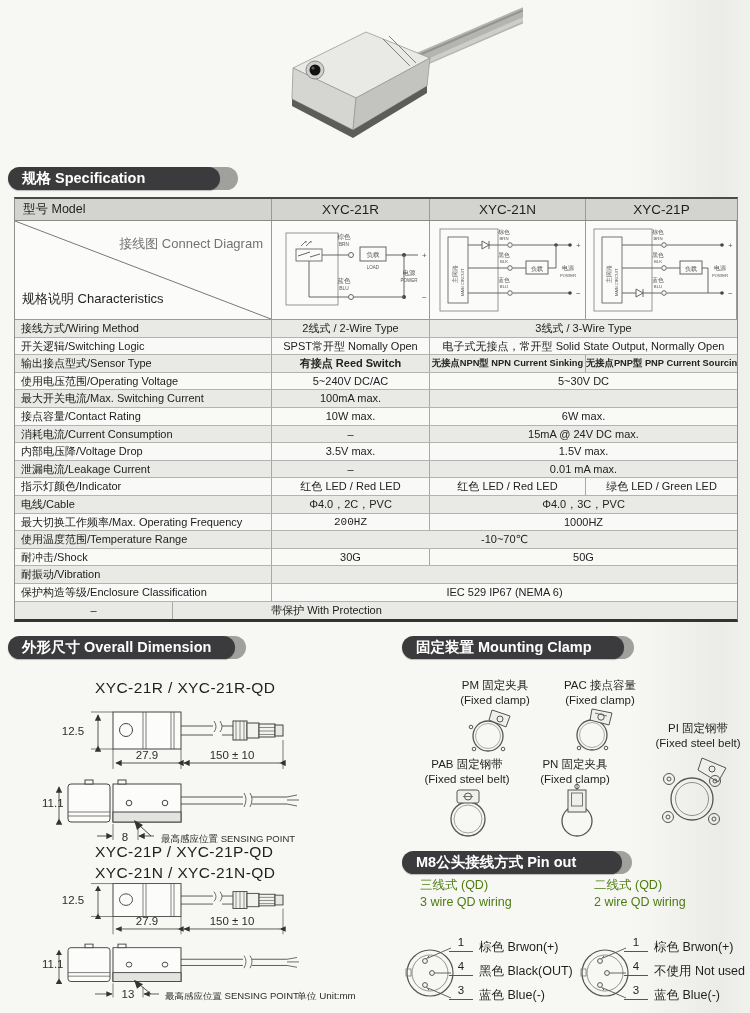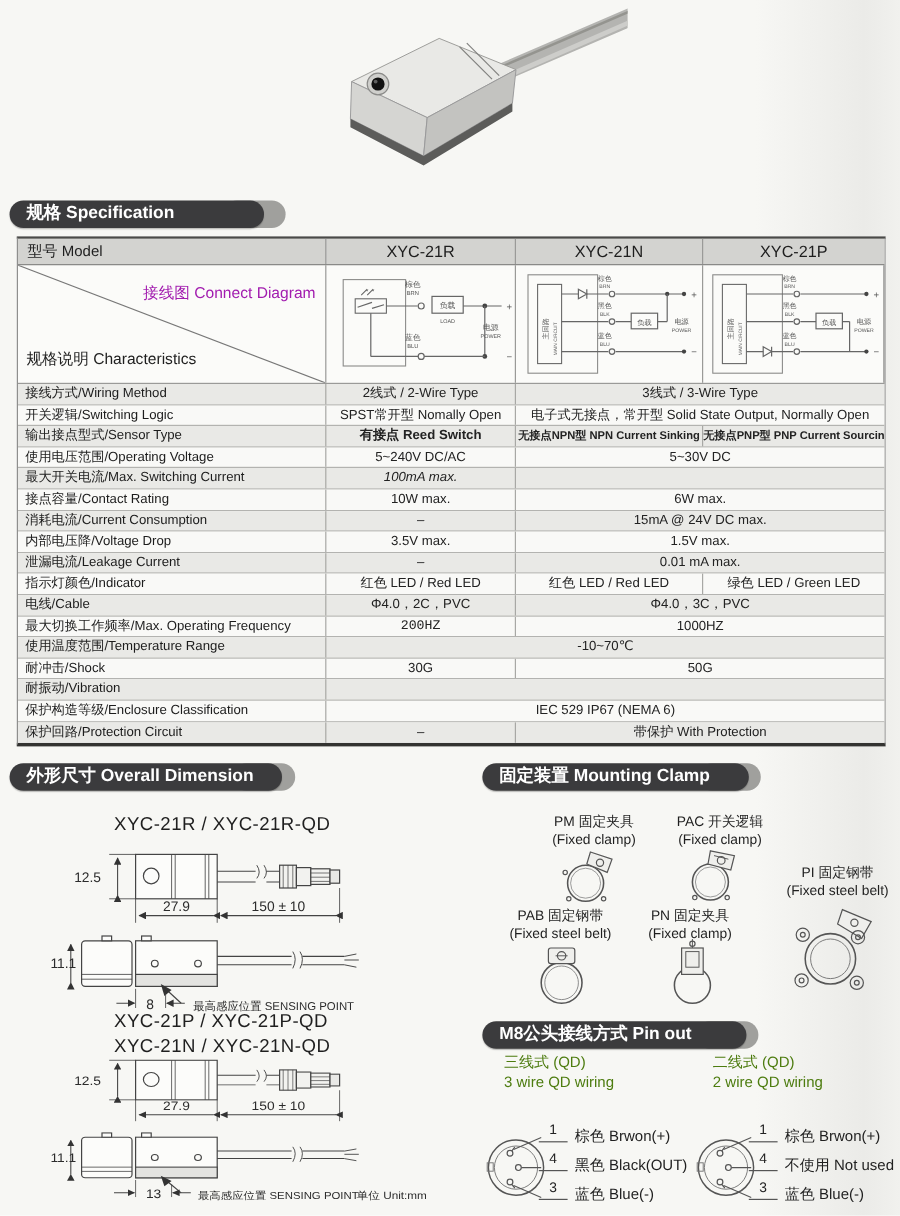--- a/index.html
+++ b/index.html
@@ -20,21 +20,21 @@
   .spec-table{position:absolute;left:14px;top:197px;width:722px;background:#fbfbf9;
     border:1px solid #8f8f8d;border-top:2px solid #4a4a48;border-bottom:3px solid #333331;}
   .t-header{display:flex;height:22px;background:#d3d3d0;border-bottom:1px solid #8a8a88;box-sizing:border-box;}
   .t-header .hc{box-sizing:border-box;border-right:1px solid #9a9a98;font-size:13.5px;line-height:21px;text-align:center;color:#1e1e1e;}
   .t-header .hc0{width:257px;text-align:left;padding-left:8px;font-size:12.5px;}
   .t-header .hc1{width:158px;} .t-header .hc2{width:156px;} .t-header .hc3{width:151px;border-right:none;}
   .t-diagram{display:flex;height:99px;border-bottom:1px solid #9a9a98;box-sizing:border-box;}
   .t-diagram .dc{box-sizing:border-box;border-right:1px solid #9a9a98;position:relative;}
   .dc0{width:257px;} .dc1{width:158px;} .dc2{width:156px;} .dc3{width:151px;border-right:none;}
   .diag-line{position:absolute;left:0;top:0;width:100%;height:100%;}
-  .dl-top{position:absolute;right:8px;top:14px;font-size:13px;color:#a21caf;}
+  .dl-top{position:absolute;right:8px;top:14px;font-size:13px;color:#737373;}
   .dl-bottom{position:absolute;left:7px;bottom:11px;font-size:13px;color:#1f1f1f;}
   .t-row{display:flex;height:17.6px;box-sizing:border-box;border-bottom:1px solid #b3b3b0;background:#f9f9f7;}
   .t-row:last-child{border-bottom:none;}
   .t-row.alt{background:#e9e9e6;}
   .t-row .cell{box-sizing:border-box;border-right:1px solid #a8a8a5;font-size:11px;line-height:16.6px;
     white-space:nowrap;overflow:hidden;}
   .t-row .lbl{width:257px;padding-left:6px;color:#1c1c1c;}
   .t-row .val{text-align:center;color:#222;}
   .t-row .val.small{font-size:9.3px;}
   .t-row .val.bold{font-weight:bold;}
@@ -231,21 +231,21 @@
         <div class="cell val small bold" style="width: 156px;">无接点NPN型 NPN Current Sinking</div>
         <div class="cell val lastc small bold" style="width: 151px;">无接点PNP型 PNP Current Sourcing</div>
       </div>
       <div class="t-row">
         <div class="cell lbl">使用电压范围/Operating Voltage</div>
         <div class="cell val" style="width: 158px;">5~240V DC/AC</div>
         <div class="cell val lastc" style="width: 307px;">5~30V DC</div>
       </div>
       <div class="t-row alt">
         <div class="cell lbl">最大开关电流/Max. Switching Current</div>
-        <div class="cell val" style="width: 158px; font-style: italic;">100mA max.</div>
+        <div class="cell val" style="width: 158px;">100mA max.</div>
         <div class="cell val lastc" style="width: 307px; margin-top: 19px;">200mA max.</div>
       </div>
       <div class="t-row">
         <div class="cell lbl">接点容量/Contact Rating</div>
         <div class="cell val" style="width: 158px;">10W max.</div>
         <div class="cell val lastc" style="width: 307px;">6W max.</div>
       </div>
       <div class="t-row alt">
         <div class="cell lbl">消耗电流/Current Consumption</div>
         <div class="cell val" style="width: 158px;">–</div>
@@ -287,21 +287,20 @@
         <div class="cell val lastc" style="width: 307px;">50G</div>
       </div>
       <div class="t-row alt">
         <div class="cell lbl">耐振动/Vibration</div>
       </div>
       <div class="t-row">
         <div class="cell lbl">保护构造等级/Enclosure Classification</div>
         <div class="cell val lastc" style="width: 465px;">IEC 529 IP67 (NEMA 6)</div>
       </div>
       <div class="t-row alt">
-        <div class="cell lbl">保护回路/Protection Circuit</div>
         <div class="cell val" style="width: 158px;">–</div>
         <div class="cell val lastc" style="width: 307px;">带保护 With Protection</div>
       </div>
     </div>
 </div>
 
 <div class="dim-title" style="left:95px;top:679px;">XYC-21R / XYC-21R-QD</div>
 <div class="dim-title" style="left:95px;top:843px;">XYC-21P / XYC-21P-QD</div>
 <div class="dim-title" style="left:95px;top:864px;">XYC-21N / XYC-21N-QD</div>
 
@@ -448,21 +447,21 @@
   <circle cx="26" cy="30" r="15" fill="none" stroke="#555" stroke-width="1.3"></circle>
   <circle cx="26" cy="30" r="12.5" fill="none" stroke="#888" stroke-width="0.7"></circle>
   <polygon points="30,4 48,10 44,21 27,14" fill="#efefec" stroke="#555" stroke-width="1"></polygon>
   <circle cx="38" cy="13" r="3" fill="none" stroke="#555"></circle>
   <circle cx="12" cy="43" r="1.8" fill="none" stroke="#555"></circle>
     <circle cx="41" cy="43" r="1.8" fill="none" stroke="#555"></circle>
   <circle cx="9" cy="21" r="1.8" fill="none" stroke="#555"></circle>
 </svg>
 
 <div class="mnt-label" style="left:545px;top:678px;">
-  <div>PAC 开关逻辑</div>
+  <div>PAC 接点容量</div>
   <div>(Fixed clamp)</div>
 </div>
 <svg class="abs" style="left:566px;top:704px;" width="55" height="50" viewBox="0 0 55 50">
   <circle cx="26" cy="31" r="15" fill="none" stroke="#555" stroke-width="1.3"></circle>
   <circle cx="26" cy="31" r="12.5" fill="none" stroke="#888" stroke-width="0.7"></circle>
   <polygon points="26,5 46,9 43,21 24,16" fill="#efefec" stroke="#555" stroke-width="1"></polygon>
   <circle cx="35" cy="13" r="3.2" fill="none" stroke="#555"></circle>
   <line x1="29" y1="9" x2="41" y2="12" stroke="#555" stroke-width="0.8"></line>
   <circle cx="13" cy="44" r="1.8" fill="none" stroke="#555"></circle>
     <circle cx="40" cy="44" r="1.8" fill="none" stroke="#555"></circle>

